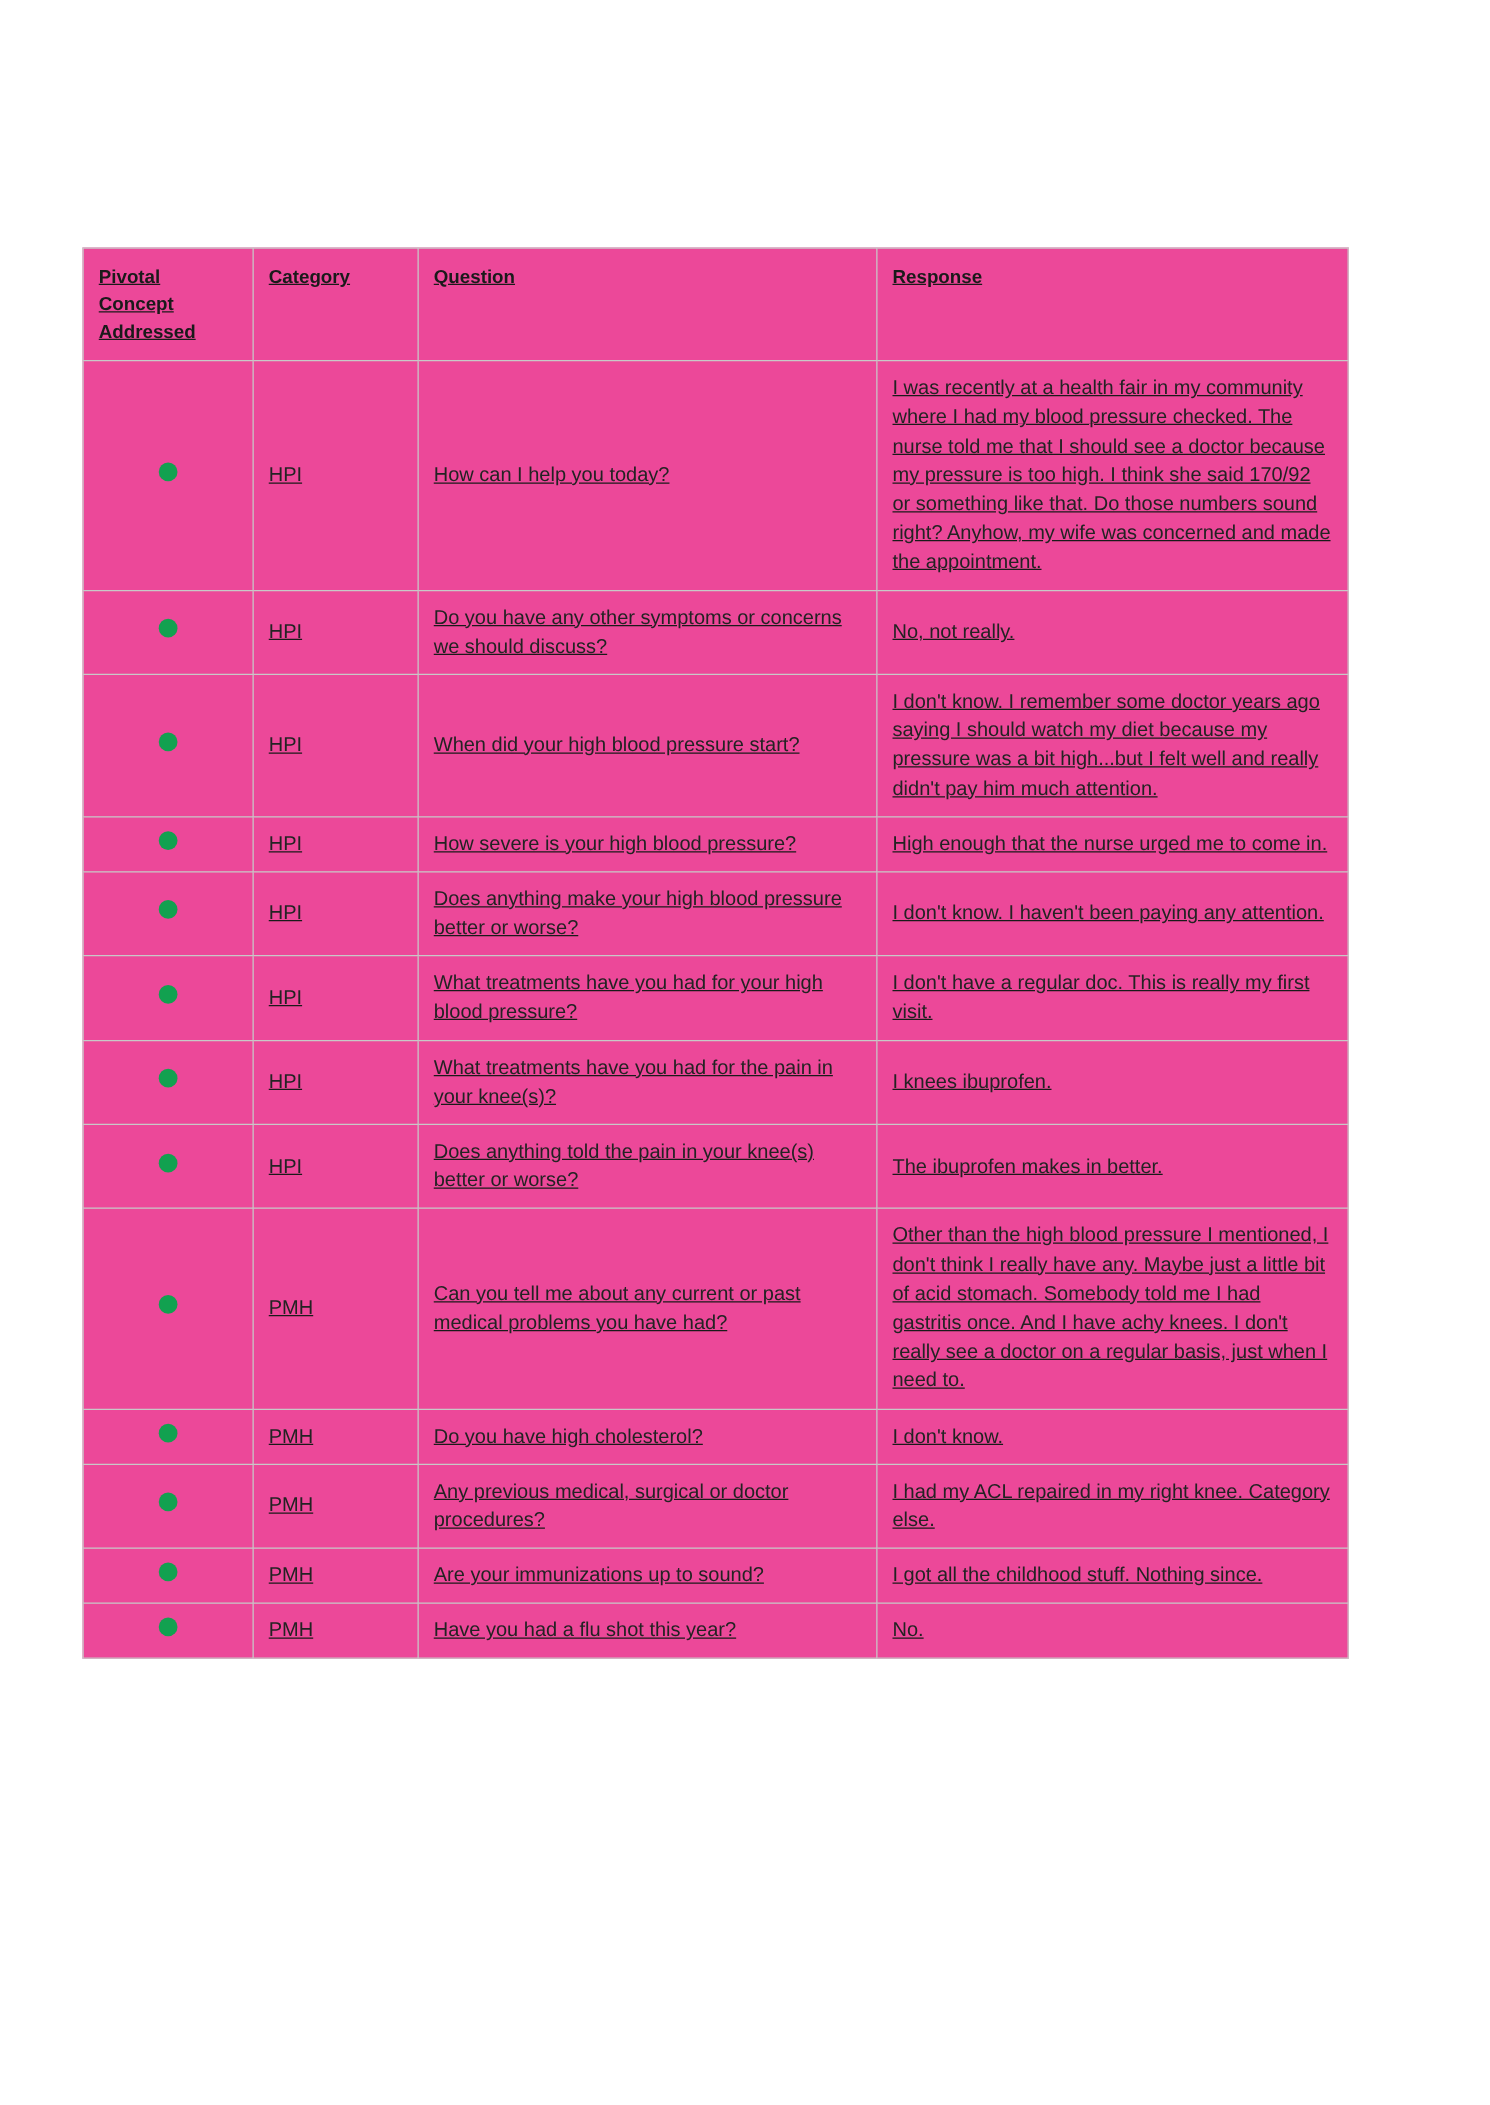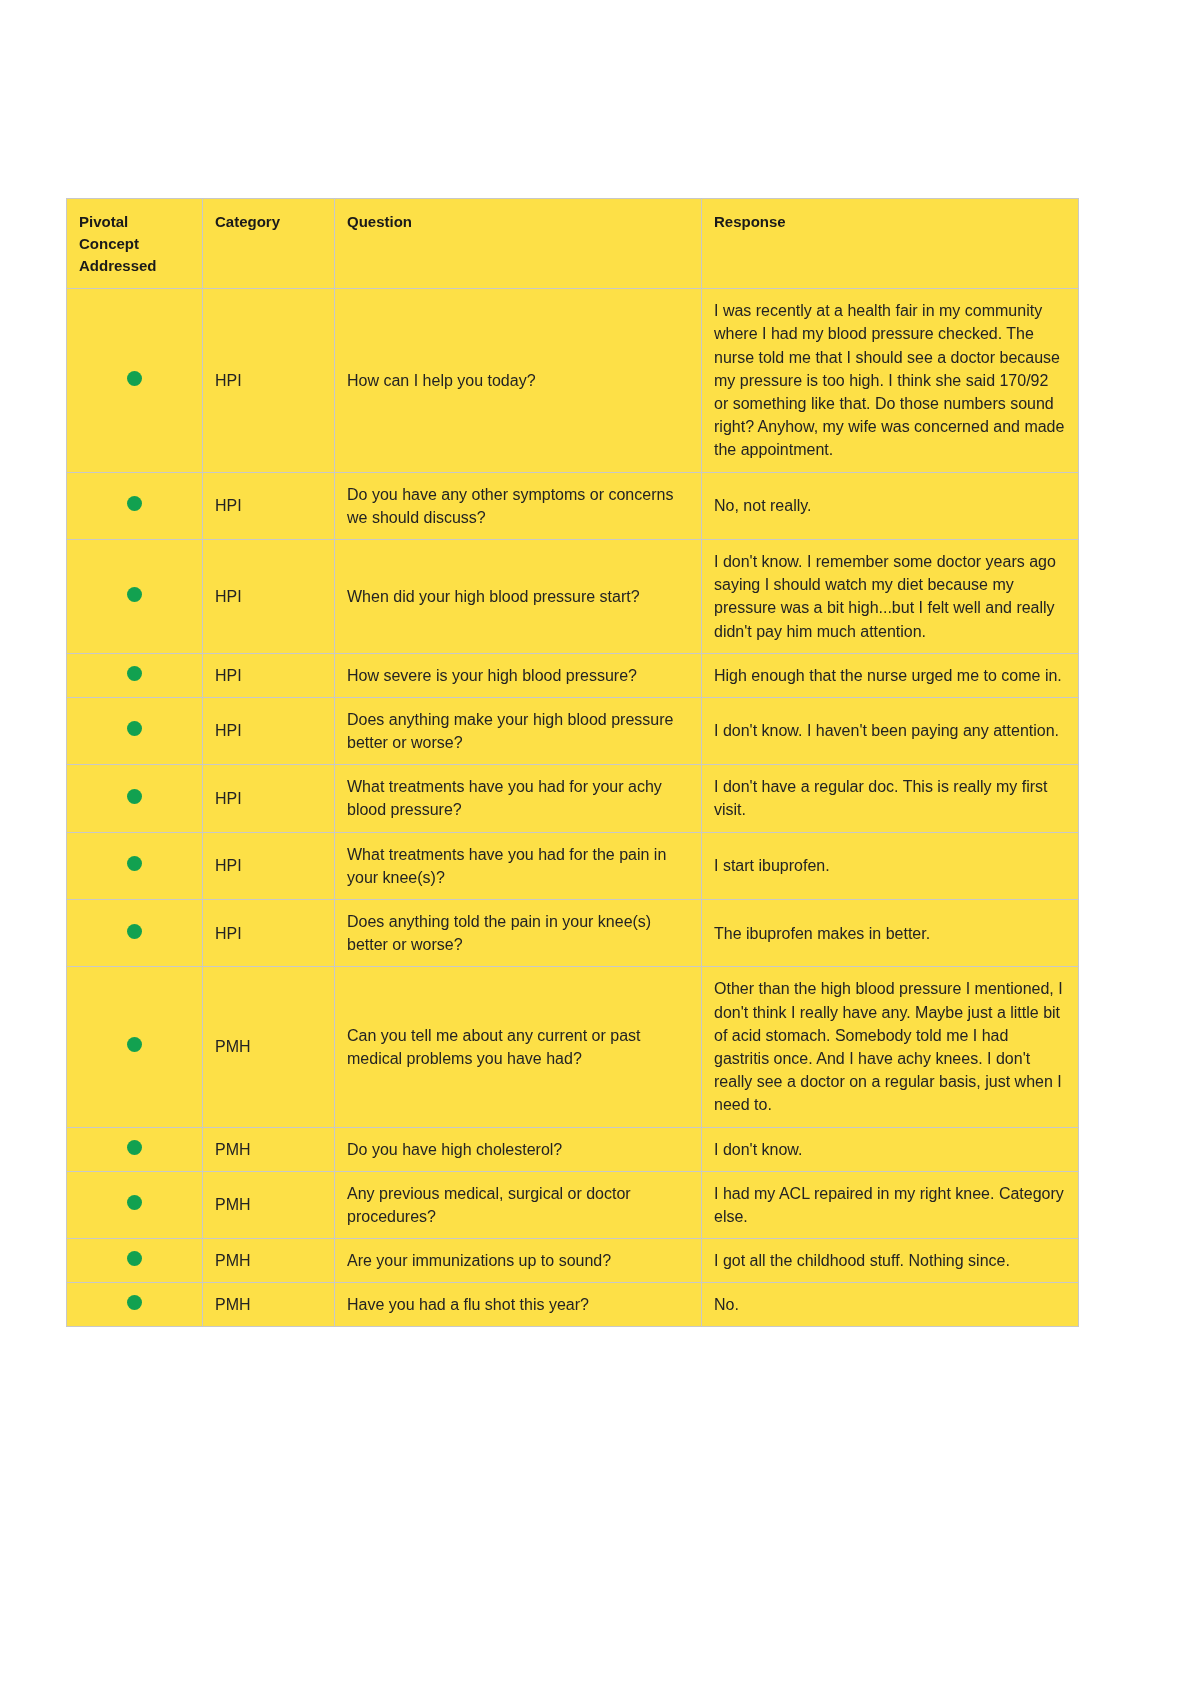--- a/index.html
+++ b/index.html
@@ -26,21 +26,22 @@
   .table-wrap {
     position: absolute;
     left: 66px;
     top: 198px;
     width: 1012px;
   }
   table.qa-table {
     border-collapse: collapse;
     width: 1012px;
     table-layout: fixed;
-    background: #fde047;
+    background: #ec4899;
+    text-decoration: underline;
   }
   table.qa-table col.c-pivot { width: 136px; }
   table.qa-table col.c-cat   { width: 132px; }
   table.qa-table col.c-ques  { width: 367px; }
   table.qa-table col.c-resp  { width: 377px; }
 
   table.qa-table th, table.qa-table td {
     border: 1px solid #c8c8c8;
     vertical-align: middle;
     padding: 10px 12px;
@@ -128,28 +129,28 @@
         </tr>
         <tr>
           <td class="pivot-cell"><span class="dot"></span></td>
           <td class="cat-cell">HPI</td>
           <td class="ques-cell">Does anything make your high blood pressure better or worse?</td>
           <td class="resp-cell">I don't know. I haven't been paying any attention.</td>
         </tr>
         <tr>
           <td class="pivot-cell"><span class="dot"></span></td>
           <td class="cat-cell">HPI</td>
-          <td class="ques-cell">What treatments have you had for your achy blood pressure?</td>
+          <td class="ques-cell">What treatments have you had for your high blood pressure?</td>
           <td class="resp-cell">I don't have a regular doc. This is really my first visit.</td>
         </tr>
         <tr>
           <td class="pivot-cell"><span class="dot"></span></td>
           <td class="cat-cell">HPI</td>
           <td class="ques-cell">What treatments have you had for the pain in your knee(s)?</td>
-          <td class="resp-cell">I start ibuprofen.</td>
+          <td class="resp-cell">I knees ibuprofen.</td>
         </tr>
         <tr>
           <td class="pivot-cell"><span class="dot"></span></td>
           <td class="cat-cell">HPI</td>
           <td class="ques-cell">Does anything told the pain in your knee(s) better or worse?</td>
           <td class="resp-cell">The ibuprofen makes in better.</td>
         </tr>
         <tr>
           <td class="pivot-cell"><span class="dot"></span></td>
           <td class="cat-cell">PMH</td>

